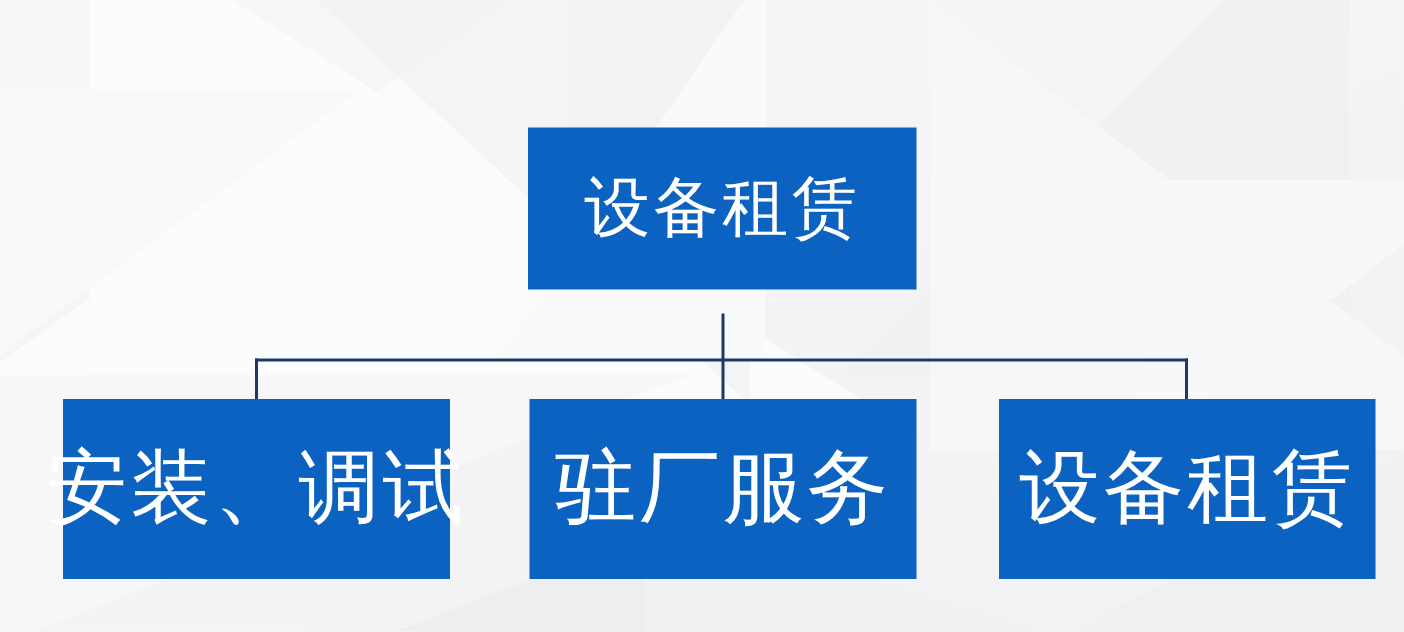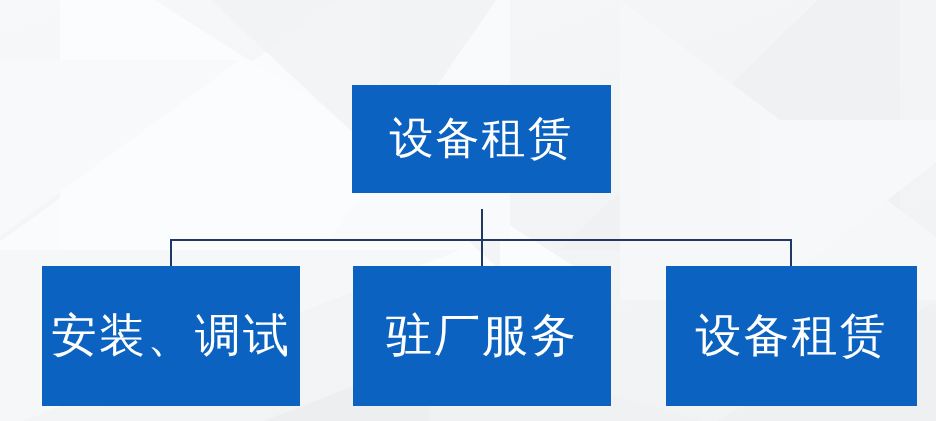--- a/index.html
+++ b/index.html
@@ -75,22 +75,22 @@
   }
   .node-root {
     left: 352px;
     top: 85px;
     width: 259px;
     height: 108px;
     font-size: 44px;
   }
   .node-child {
     top: 266px;
-    height: 140px;
-    font-size: 46px;
+    height: 120px;
+    font-size: 54px;
   }
   .node-c1 { left: 42px;  width: 258px; }
   .node-c2 { left: 353px; width: 258px; }
   .node-c3 { left: 666px; width: 251px; }
 
   .node-label {
     display: block;
     white-space: nowrap;
   }
 </style>

